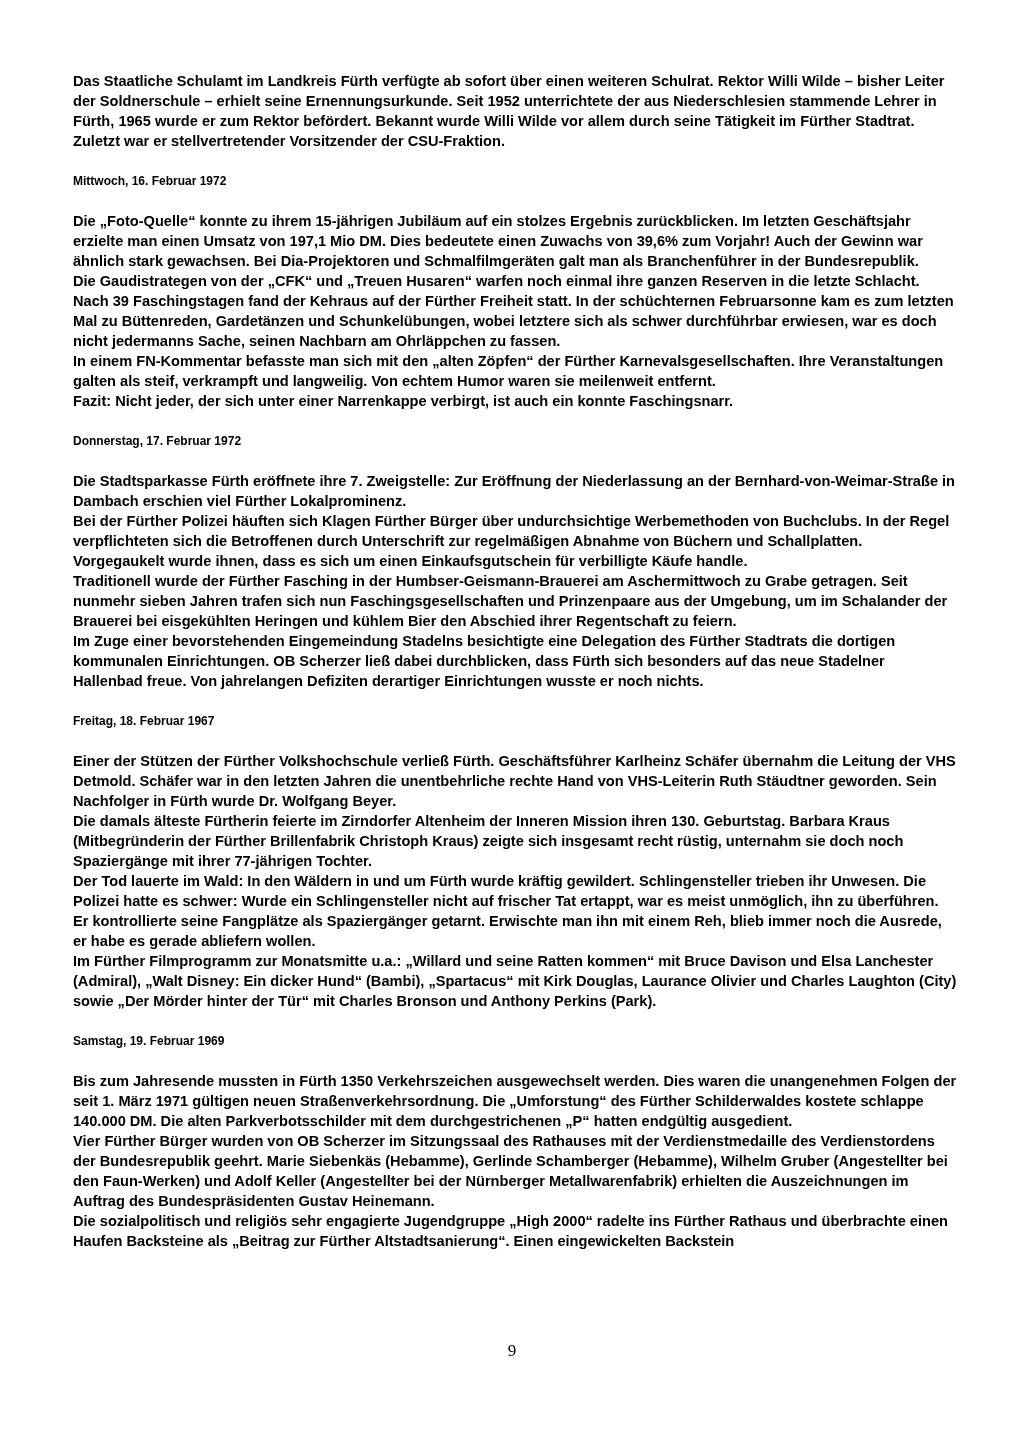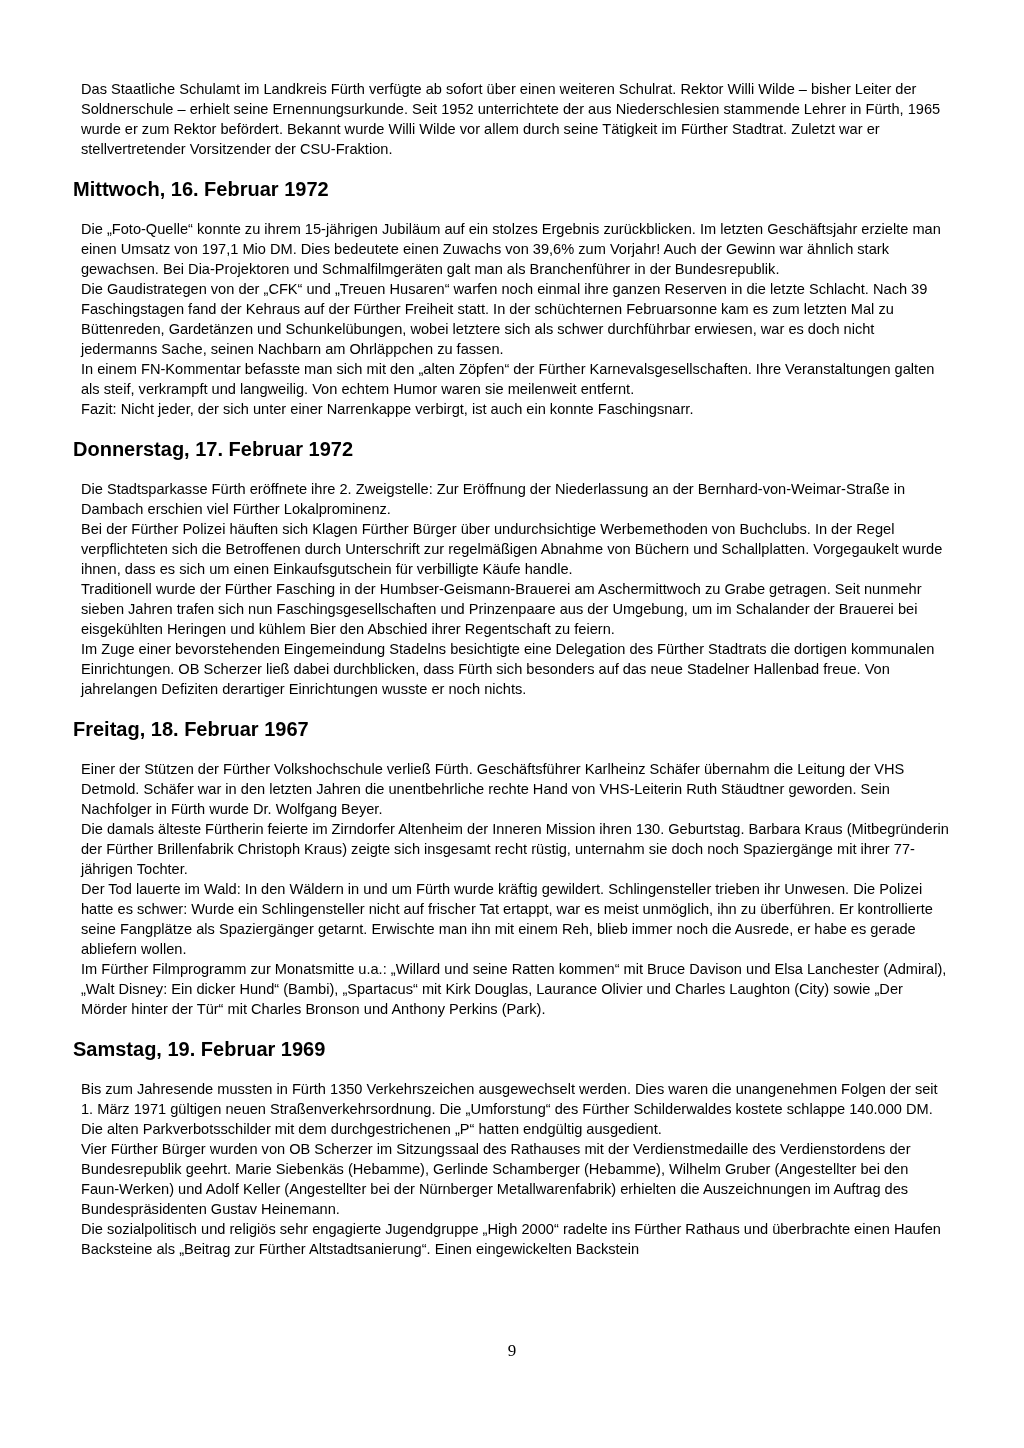--- a/index.html
+++ b/index.html
@@ -19,29 +19,30 @@
     left: 73px;
     top: 71px;
     width: 884px;
     font-family: "Liberation Sans", "DejaVu Sans", sans-serif;
     font-size: 14.6px;
     line-height: 20px;
     color: #000000;
     text-align: left;
   }
   .section-heading {
-    font-size: 20px;
+    font-size: 12px;
     font-weight: 700;
     line-height: 20px;
     margin: 20px 0;
     padding: 0;
   }
   .para-block {
-    margin: 8px;
+    margin: 0;
     padding: 0;
+    font-weight: bold;
   }
   .para {
     margin: 0;
     padding: 0;
   }
   .page-footer {
     position: absolute;
     left: 0;
     right: 0;
     top: 1341px;
@@ -62,21 +63,21 @@
       </div>
       <h2 class="section-heading">Mittwoch, 16. Februar 1972</h2>
       <div class="para-block">
         <div class="para">Die „Foto-Quelle“ konnte zu ihrem 15-jährigen Jubiläum auf ein stolzes Ergebnis zurückblicken. Im letzten Geschäftsjahr erzielte man einen Umsatz von 197,1 Mio DM. Dies bedeutete einen Zuwachs von 39,6% zum Vorjahr! Auch der Gewinn war ähnlich stark gewachsen. Bei Dia-Projektoren und Schmalfilmgeräten galt man als Branchenführer in der Bundesrepublik.</div>
         <div class="para">Die Gaudistrategen von der „CFK“ und „Treuen Husaren“ warfen noch einmal ihre ganzen Reserven in die letzte Schlacht. Nach 39 Faschingstagen fand der Kehraus auf der Fürther Freiheit statt. In der schüchternen Februarsonne kam es zum letzten Mal zu Büttenreden, Gardetänzen und Schunkelübungen, wobei letztere sich als schwer durchführbar erwiesen, war es doch nicht jedermanns Sache, seinen Nachbarn am Ohrläppchen zu fassen.</div>
         <div class="para">In einem FN-Kommentar befasste man sich mit den „alten Zöpfen“ der Fürther Karnevalsgesellschaften. Ihre Veranstaltungen galten als steif, verkrampft und langweilig. Von echtem Humor waren sie meilenweit entfernt.</div>
         <div class="para">Fazit: Nicht jeder, der sich unter einer Narrenkappe verbirgt, ist auch ein konnte Faschingsnarr.</div>
       </div>
       <h2 class="section-heading">Donnerstag, 17. Februar 1972</h2>
       <div class="para-block">
-        <div class="para">Die Stadtsparkasse Fürth eröffnete ihre 2. Zweigstelle: Zur Eröffnung der Niederlassung an der Bernhard-von-Weimar-Straße in Dambach erschien viel Fürther Lokalprominenz.</div>
+        <div class="para">Die Stadtsparkasse Fürth eröffnete ihre 7. Zweigstelle: Zur Eröffnung der Niederlassung an der Bernhard-von-Weimar-Straße in Dambach erschien viel Fürther Lokalprominenz.</div>
         <div class="para">Bei der Fürther Polizei häuften sich Klagen Fürther Bürger über undurchsichtige Werbemethoden von Buchclubs. In der Regel verpflichteten sich die Betroffenen durch Unterschrift zur regelmäßigen Abnahme von Büchern und Schallplatten. Vorgegaukelt wurde ihnen, dass es sich um einen Einkaufsgutschein für verbilligte Käufe handle.</div>
         <div class="para">Traditionell wurde der Fürther Fasching in der Humbser-Geismann-Brauerei am Aschermittwoch zu Grabe getragen. Seit nunmehr sieben Jahren trafen sich nun Faschingsgesellschaften und Prinzenpaare aus der Umgebung, um im Schalander der Brauerei bei eisgekühlten Heringen und kühlem Bier den Abschied ihrer Regentschaft zu feiern.</div>
         <div class="para">Im Zuge einer bevorstehenden Eingemeindung Stadelns besichtigte eine Delegation des Fürther Stadtrats die dortigen kommunalen Einrichtungen. OB Scherzer ließ dabei durchblicken, dass Fürth sich besonders auf das neue Stadelner Hallenbad freue. Von jahrelangen Defiziten derartiger Einrichtungen wusste er noch nichts.</div>
       </div>
       <h2 class="section-heading">Freitag, 18. Februar 1967</h2>
       <div class="para-block">
         <div class="para">Einer der Stützen der Fürther Volkshochschule verließ Fürth. Geschäftsführer Karlheinz Schäfer übernahm die Leitung der VHS Detmold. Schäfer war in den letzten Jahren die unentbehrliche rechte Hand von VHS-Leiterin Ruth Stäudtner geworden. Sein Nachfolger in Fürth wurde Dr. Wolfgang Beyer.</div>
         <div class="para">Die damals älteste Fürtherin feierte im Zirndorfer Altenheim der Inneren Mission ihren 130. Geburtstag. Barbara Kraus (Mitbegründerin der Fürther Brillenfabrik Christoph Kraus) zeigte sich insgesamt recht rüstig, unternahm sie doch noch Spaziergänge mit ihrer 77-jährigen Tochter.</div>
         <div class="para">Der Tod lauerte im Wald: In den Wäldern in und um Fürth wurde kräftig gewildert. Schlingensteller trieben ihr Unwesen. Die Polizei hatte es schwer: Wurde ein Schlingensteller nicht auf frischer Tat ertappt, war es meist unmöglich, ihn zu überführen. Er kontrollierte seine Fangplätze als Spaziergänger getarnt. Erwischte man ihn mit einem Reh, blieb immer noch die Ausrede, er habe es gerade abliefern wollen.</div>
         <div class="para">Im Fürther Filmprogramm zur Monatsmitte u.a.: „Willard und seine Ratten kommen“ mit Bruce Davison und Elsa Lanchester (Admiral), „Walt Disney: Ein dicker Hund“ (Bambi), „Spartacus“ mit Kirk Douglas, Laurance Olivier und Charles Laughton (City) sowie „Der Mörder hinter der Tür“ mit Charles Bronson und Anthony Perkins (Park).</div>

